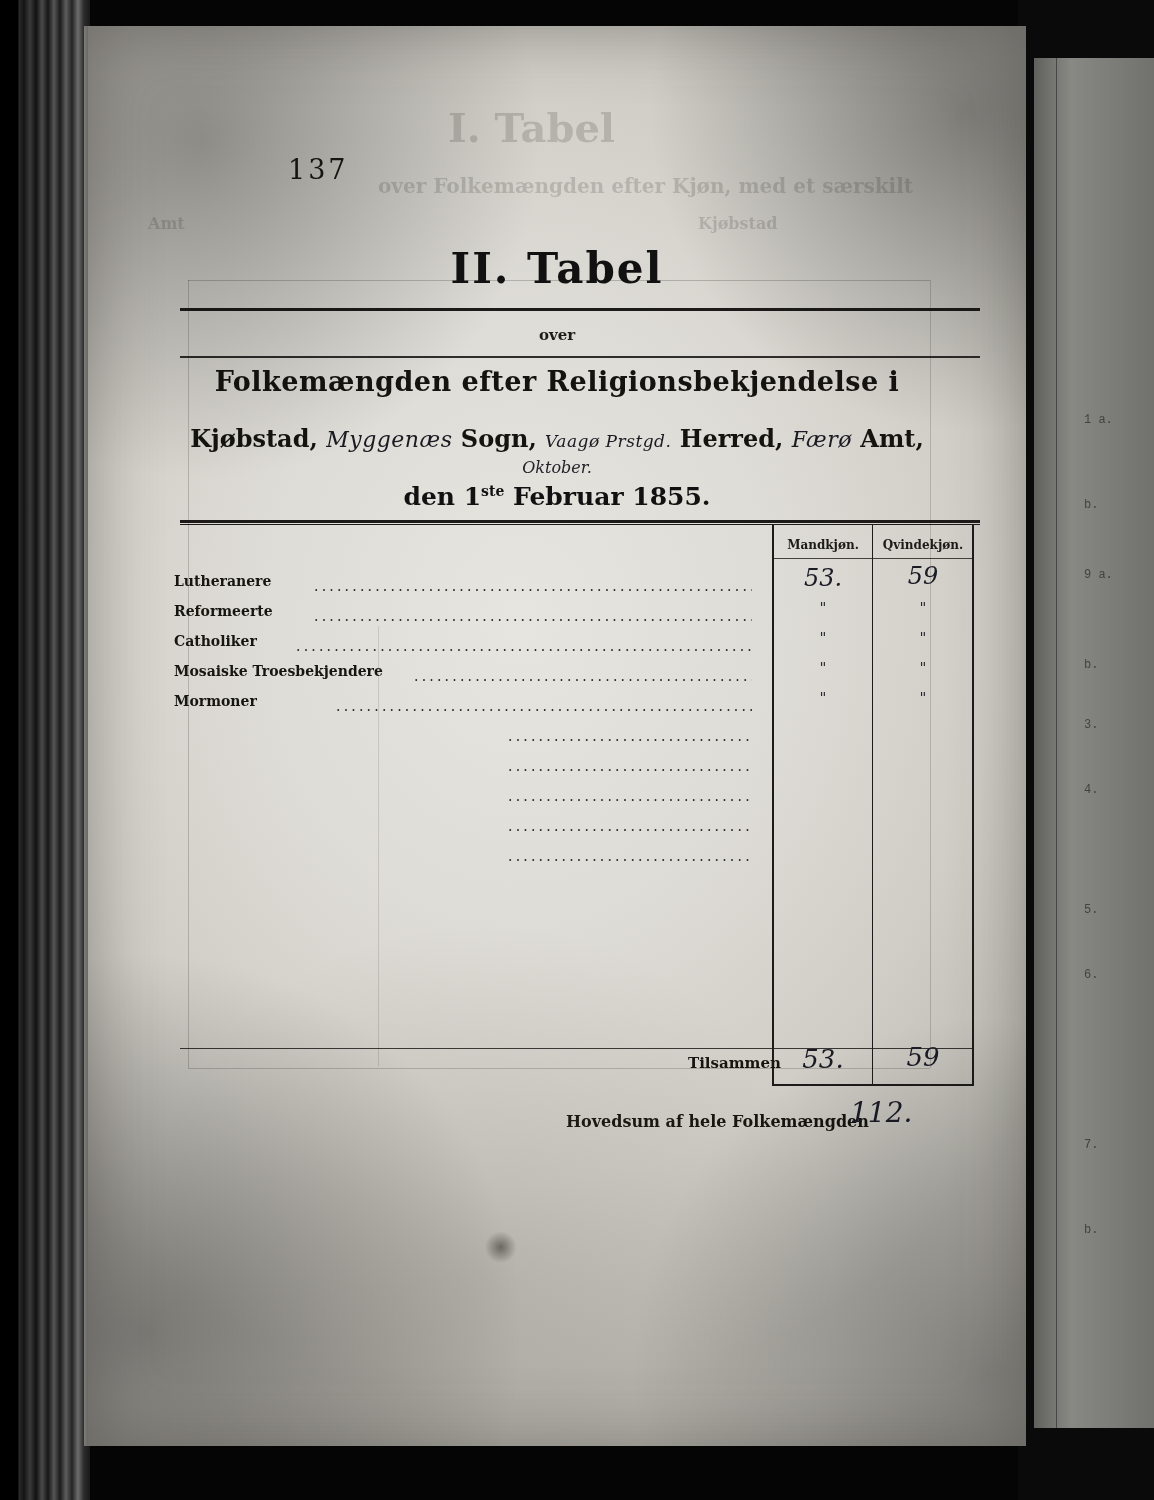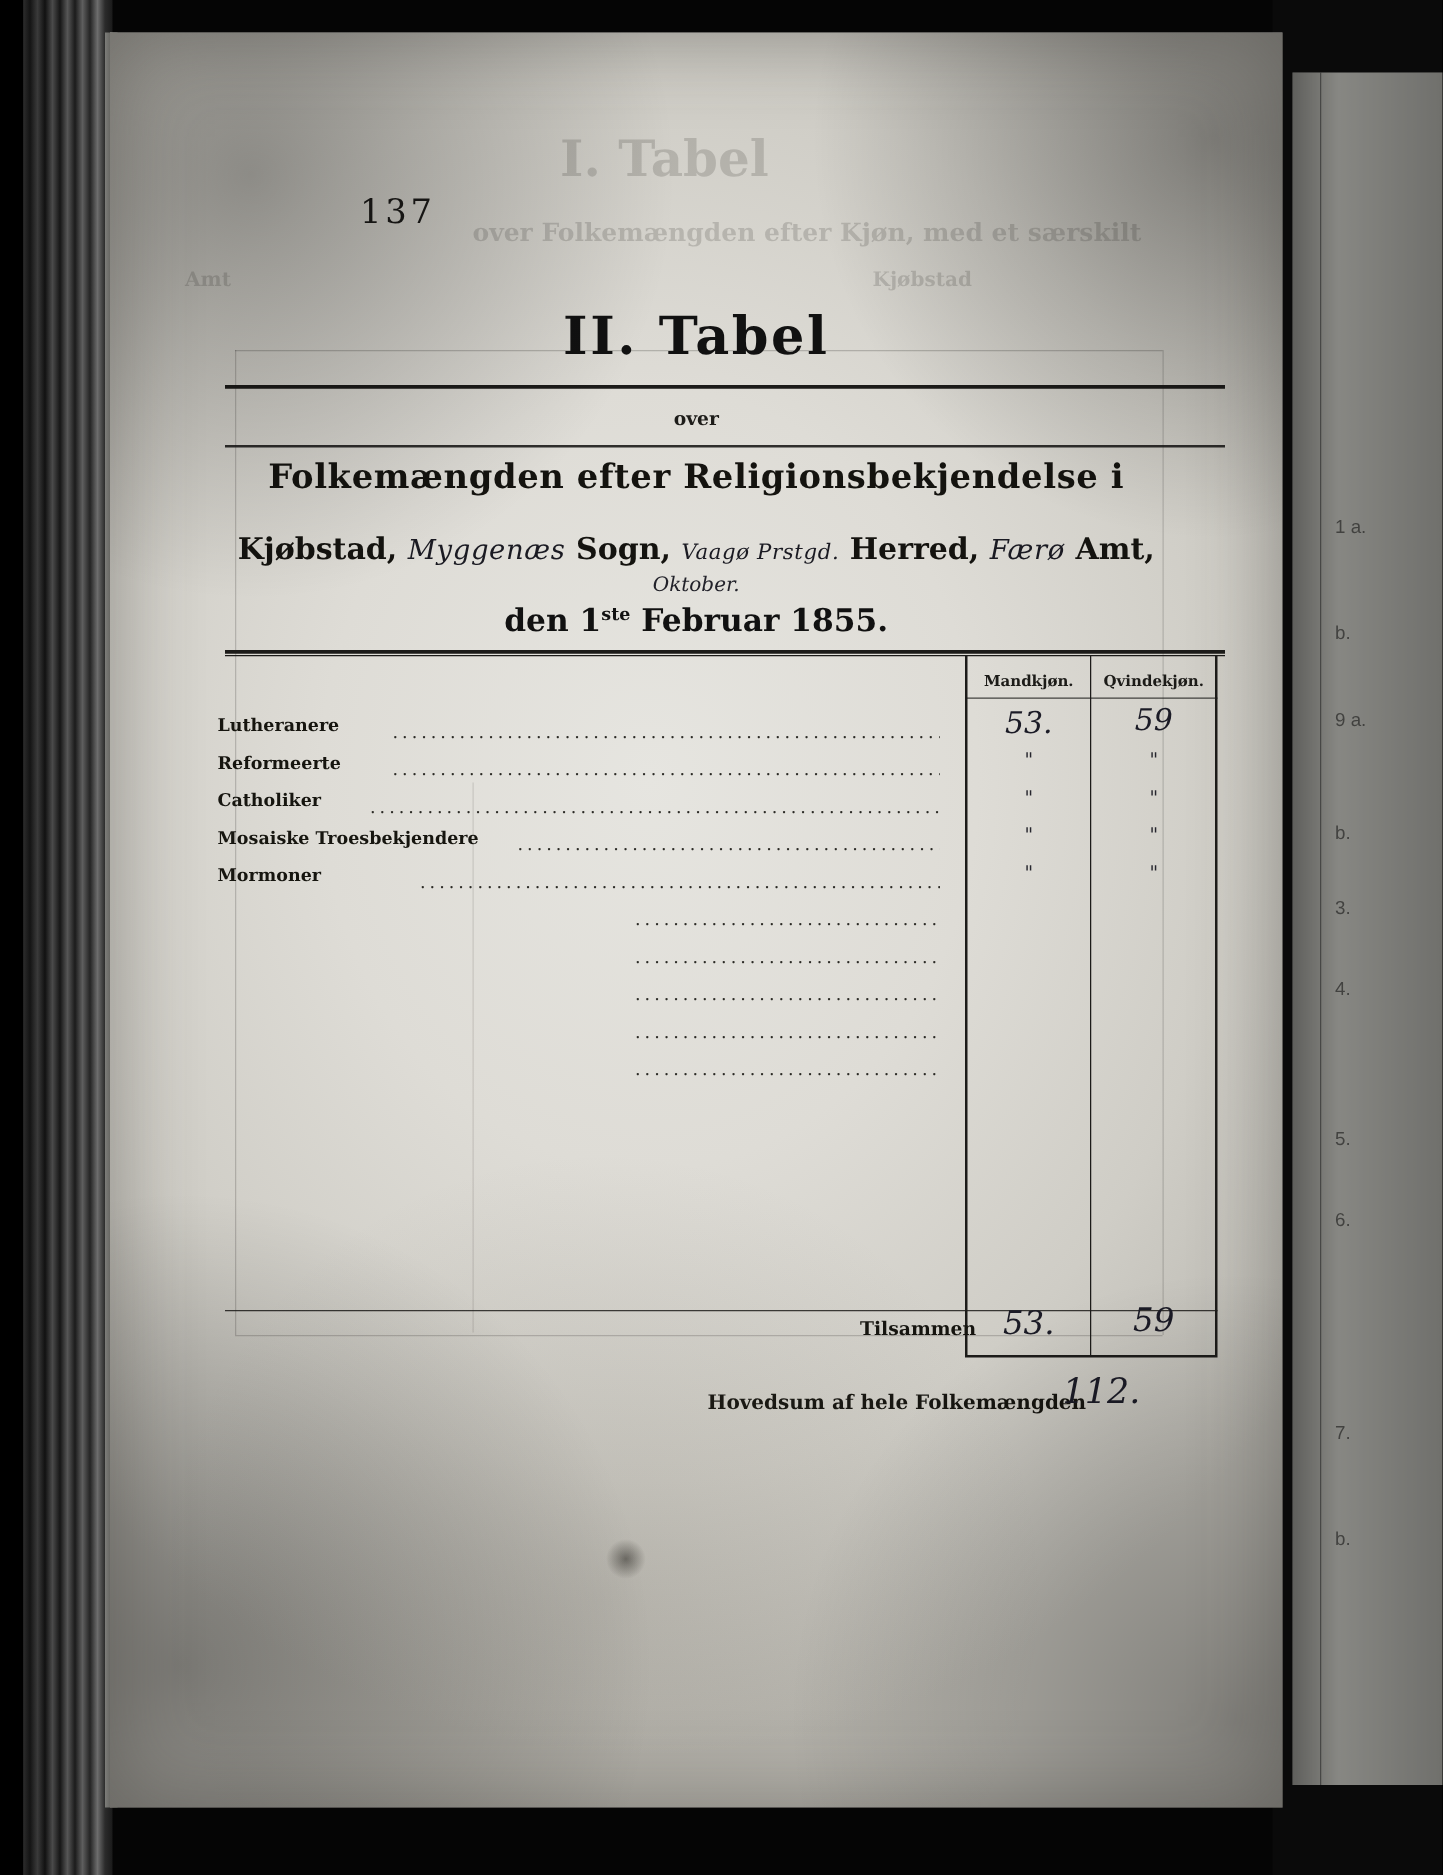--- a/index.html
+++ b/index.html
@@ -66,23 +66,23 @@
     filter: blur(0.4px);
   }
   .right-page-rule {
     position: absolute;
     left: 22px;
     width: 1px;
     background: rgba(40,40,40,.55);
   }
   .rp-mark {
     position: absolute;
-    left: 34px;
-    font-family: Liberation Sans, sans-serif;
-    font-size: 15px;
+    left: 50px;
+    font-family: Liberation Mono, monospace;
+    font-size: 12px;
     color: #3a3a38;
     opacity: .75;
   }
 
   
   #page {
     position: absolute;
     left: 88px;
     top: 26px;
     width: 938px;

